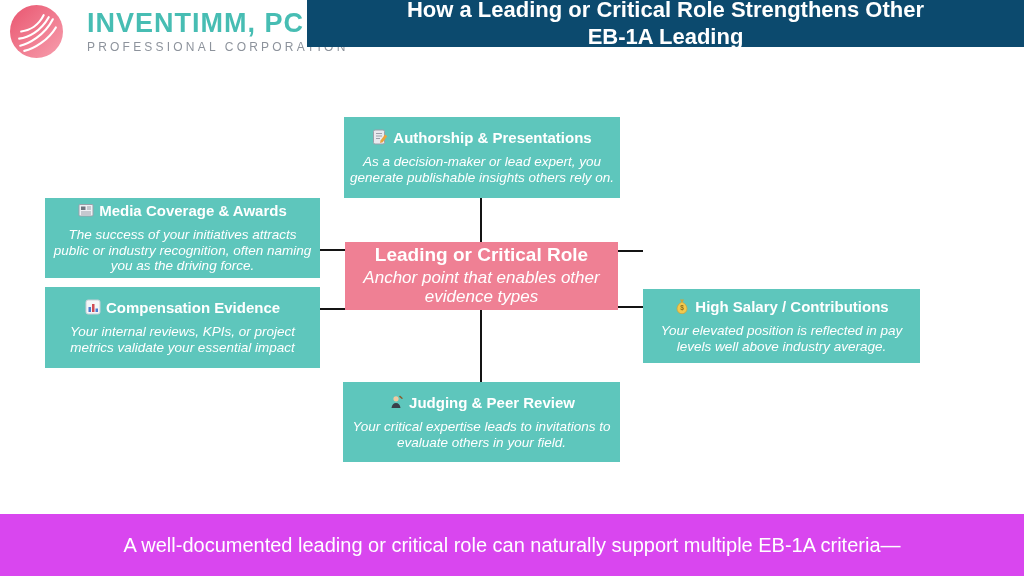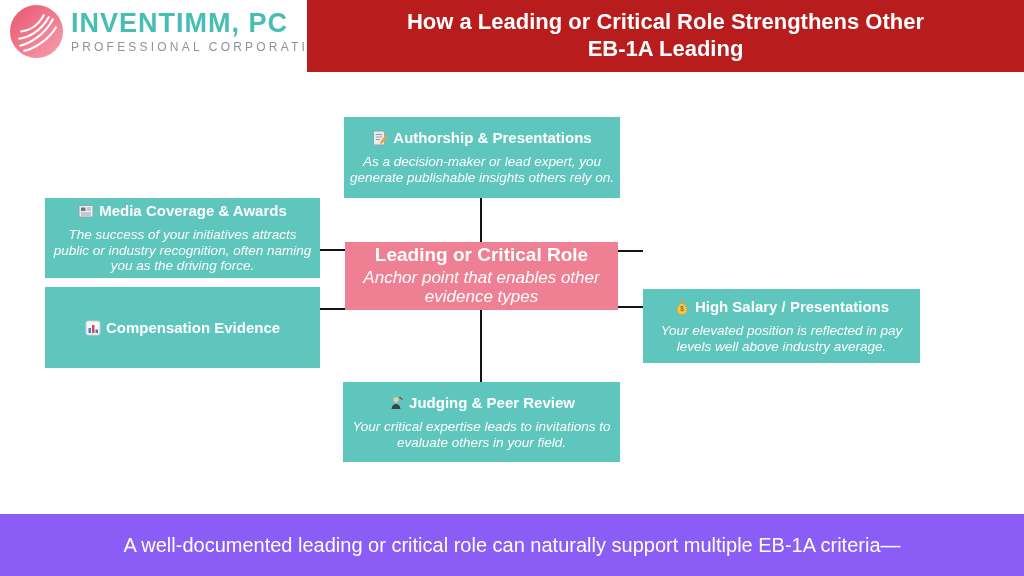--- a/index.html
+++ b/index.html
@@ -1,60 +1,60 @@
 <!DOCTYPE html>
 <html><head>
 <meta charset="utf-8">
 <style>
   html,body{margin:0;padding:0;background:#ffffff;}
   .canvas{
     position:relative;width:1024px;height:576px;overflow:hidden;background:#ffffff;
     font-family:"Liberation Sans",sans-serif;
   }
   
-  .brand{position:absolute;left:10px;top:5px;display:flex;align-items:center;gap:8px;}
+  .brand{position:absolute;left:10px;top:5px;display:flex;align-items:center;gap:24px;}
   .logo-mark{width:53px;height:53px;display:block;}
   .brand-text{display:flex;flex-direction:column;line-height:1;}
   .brand-name{color:#47bdb3;font-weight:bold;font-size:27px;letter-spacing:1px;}
   .brand-tagline{color:#8d939c;font-size:12px;letter-spacing:3.2px;margin-top:4px;}
   .title-banner{
-    position:absolute;left:307px;top:0;width:717px;height:72px;background:#b91c1c;
+    position:absolute;left:307px;top:0;width:717px;height:47px;background:#0c4a6e;
     display:flex;flex-direction:column;align-items:center;justify-content:center;
     color:#ffffff;font-weight:bold;font-size:22px;line-height:1.22;text-align:center;
   }
   
   .line{position:absolute;background:#141414;}
   .v1{left:480px;top:198px;width:2px;height:44px;}
   .v2{left:480px;top:310px;width:2px;height:72px;}
   .hl1{left:320px;top:249px;width:25px;height:2px;}
   .hl2{left:320px;top:308px;width:25px;height:2px;}
   .hr1{left:618px;top:250px;width:25px;height:2px;}
   .hr2{left:618px;top:306px;width:25px;height:2px;}
   
   .box{
     position:absolute;background:#5ec6bc;color:#ffffff;text-align:center;
     display:flex;flex-direction:column;align-items:center;justify-content:center;
     padding:2px 5px;box-sizing:border-box;
   }
-  .node-title{font-weight:bold;font-size:15px;display:flex;align-items:flex-end;gap:5px;justify-content:center;}
+  .node-title{font-weight:bold;font-size:15px;display:flex;align-items:flex-start;gap:5px;justify-content:center;}
   .node-title .icon{width:16px;height:16px;display:inline-block;flex:0 0 auto;}
   .node-title .icon svg{width:16px;height:16px;display:block;}
   .node-body{font-style:italic;font-size:13.5px;line-height:1.15;margin-top:8px;}
   .b-authorship{left:344px;top:117px;width:276px;height:81px;}
   .b-media{left:45px;top:198px;width:275px;height:80px;}
   .b-performance{left:45px;top:287px;width:275px;height:81px;}
   .b-contributions{left:643px;top:200px;width:277px;height:79px;}
   .b-salary{left:643px;top:289px;width:277px;height:74px;}
   .b-judging{left:343px;top:382px;width:277px;height:80px;}
   .b-center{left:345px;top:242px;width:273px;height:68px;background:#ef8094;}
   .center-title{font-weight:bold;font-size:19px;line-height:1.1;}
   .center-subtitle{font-style:italic;font-size:17px;line-height:1.15;margin-top:2px;}
   
   .footer-banner{
-    position:absolute;left:0;top:514px;width:1024px;height:62px;background:#8b5cf6;
+    position:absolute;left:0;top:514px;width:1024px;height:62px;background:#d946ef;
     display:flex;flex-direction:column;align-items:center;justify-content:center;
     color:#ffffff;font-size:20px;line-height:1.4;text-align:center;
   }
 </style>
 </head>
 <body>
 
 <div class="canvas">
 
   <div class="brand">
@@ -126,33 +126,34 @@
       <span class="icon">
           <svg viewBox="0 0 16 16">
             <rect x="1" y="1" width="14" height="14" rx="2" fill="#f4f6f8" stroke="#c9ced6" stroke-width="1"></rect>
             <rect x="3.5" y="8" width="2.5" height="5" fill="#4a7bd0"></rect>
             <rect x="7" y="5" width="2.5" height="8" fill="#d04a55"></rect>
             <rect x="10.5" y="9.5" width="2.5" height="3.5" fill="#4a7bd0"></rect>
           </svg>
         </span>
       <span>Compensation Evidence</span>
     </div>
+    <div class="node-body">Your internal reviews, KPIs, or project metrics validate your essential impact</div>
   </div>
 
 
   <div class="box b-salary">
     <div class="node-title">
       <span class="icon">
           <svg viewBox="0 0 16 16">
             <path d="M6 1.5h4l-1.4 2.6h-1.2z" fill="#caa53d"></path>
             <path d="M8 4C4.6 5.6 3 8.2 3 10.8a5 5 0 0 0 10 0C13 8.2 11.4 5.6 8 4z" fill="#f2c94c" stroke="#caa53d" stroke-width="0.8"></path>
             <text x="8" y="12.2" font-size="6.5" text-anchor="middle" fill="#8a6d1d" font-weight="bold">$</text>
           </svg>
         </span>
-      <span>High Salary / Presentations</span>
+      <span>High Salary / Contributions</span>
     </div>
     <div class="node-body">Your elevated position is reflected in pay levels well above industry average.</div>
   </div>
 
   <div class="box b-judging">
     <div class="node-title">
       <span class="icon">
           <svg viewBox="0 0 16 16">
             <circle cx="8" cy="4.8" r="2.6" fill="#f2c9a0"></circle>
             <path d="M3.5 14c.5-3.6 2.2-5.1 4.5-5.1s4 1.5 4.5 5.1z" fill="#3a3f4a"></path>

